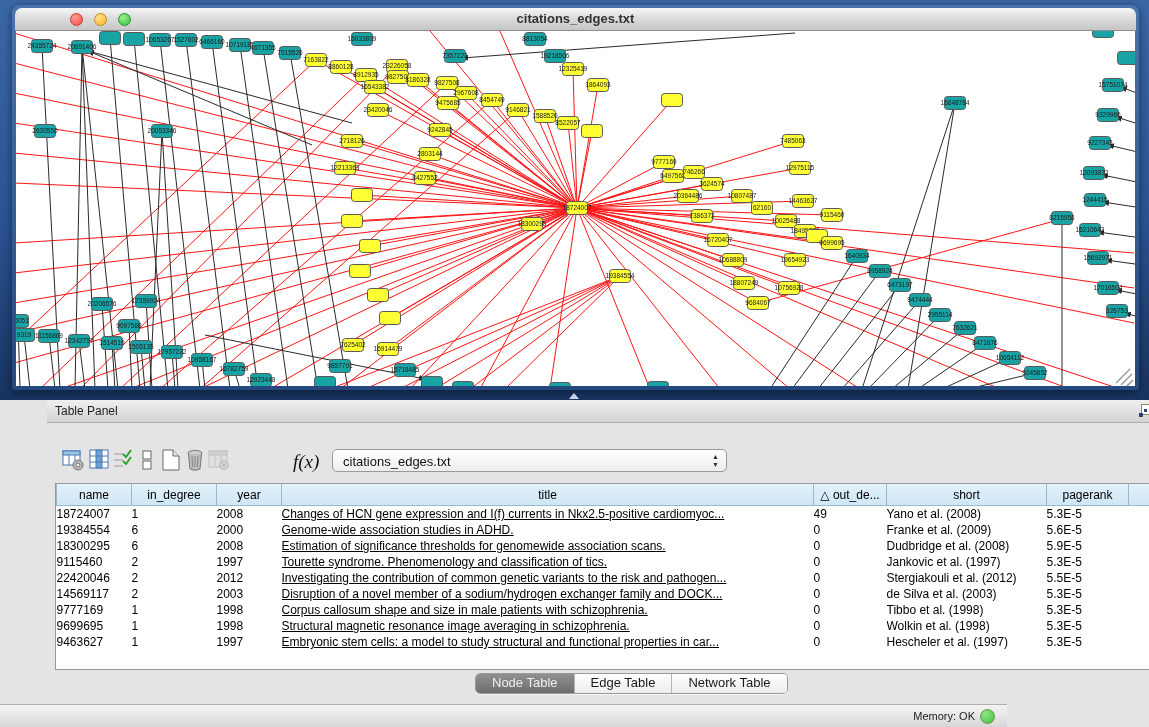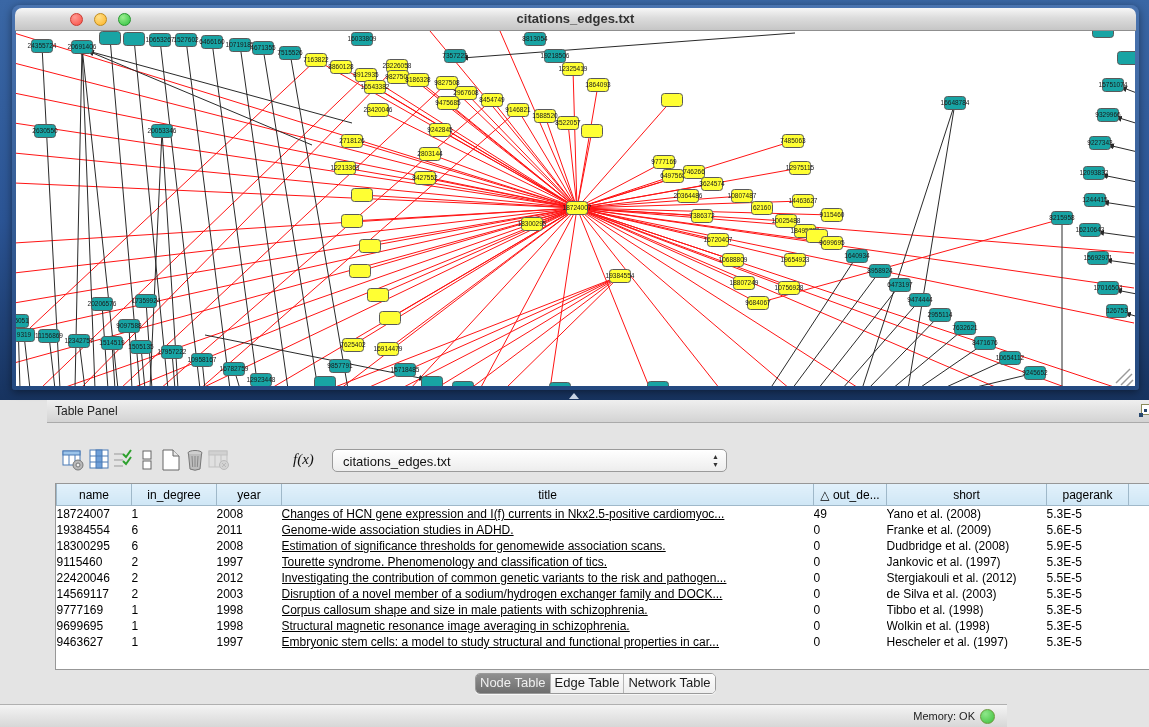--- a/index.html
+++ b/index.html
@@ -66,21 +66,21 @@
   .toolbar{position:absolute;left:0;top:22px;right:0;height:58px;}
   .tbtn{position:absolute;top:26px;width:24px;height:24px;background:transparent;border:none;padding:0;cursor:default;}
   .combo{
     position:absolute;left:285px;top:27px;width:395px;height:23px;box-sizing:border-box;
     border:1px solid #9a9a9a;border-radius:5px;
     background:linear-gradient(180deg,#ffffff,#ededed);
     box-shadow:inset 0 1px 0 #fff;
   }
   .combo .val{position:absolute;left:10px;top:4px;font-size:13px;color:#111;}
   .combo .arrows{position:absolute;right:7px;top:3px;font-size:7px;line-height:8px;color:#333;text-align:center;}
-  .fx-label{position:absolute;left:246px;top:29px;font-family:"Liberation Serif","DejaVu Serif",serif;font-style:italic;font-size:15px;color:#111;}
+  .fx-label{position:absolute;left:246px;top:29px;font-family:"Liberation Serif","DejaVu Serif",serif;font-style:italic;font-size:19px;color:#111;}
   .tablebox{
     position:absolute;left:8px;top:83px;width:1128px;height:187px;
     background:#fff;border:1px solid #979797;box-sizing:border-box;overflow:hidden;
   }
   table.grid{border-collapse:collapse;table-layout:fixed;width:1118px;font-size:12px;color:#000;}
   table.grid th{
     height:19px;font-weight:normal;text-align:center;font-size:12px;
     background:linear-gradient(180deg,#e2f1fb,#cfe6f5);
     border:1px solid #9fb8c9;border-top:none;
   }
@@ -94,21 +94,21 @@
     background:#f4f4f4;border-left:1px solid #c9c9c9;
   }
   .vthumb{position:absolute;left:2px;top:2px;width:10px;height:46px;border-radius:6px;
     background:linear-gradient(90deg,#c9c9cd,#a9a9af);border:1px solid #98989e;}
   .tabs{
     position:absolute;left:428px;top:273px;height:19px;display:flex;
     border:1px solid #9a9a9a;border-radius:5px;overflow:hidden;
     background:#fff;box-shadow:0 1px 0 rgba(255,255,255,.7);
   }
   .tab{
-    font-size:13px;line-height:18px;padding:0 4px;color:#1a1a1a;
+    font-size:13px;line-height:18px;padding:0 16px;color:#1a1a1a;
     background:linear-gradient(180deg,#fdfdfd,#eeeeee);
     border-right:1px solid #b5b5b5;cursor:default;white-space:nowrap;
   }
   .tab:last-child{border-right:none;}
   .tab.sel{background:linear-gradient(180deg,#909090,#6e6e6e);color:#efefef;}
   
   .statusbar{
     position:absolute;left:0;bottom:0;width:1007px;height:22px;
     background:linear-gradient(180deg,#f4f4f4,#d7d7d7);
     border-top:1px solid #b0b0b0;
@@ -850,21 +850,21 @@
             <td class="c2">2008</td>
             <td class="c3">Changes of HCN gene expression and I(f) currents in Nkx2.5-positive cardiomyoc...</td>
             <td class="c4">49</td>
             <td class="c5">Yano et al. (2008)</td>
             <td class="c6">5.3E-5</td>
             <td class="c7"></td>
           </tr>
           <tr>
             <td class="c0">19384554</td>
             <td class="c1">6</td>
-            <td class="c2">2011</td>
+            <td class="c2">2000</td>
             <td class="c3">Genome-wide association studies in ADHD.</td>
             <td class="c4">0</td>
             <td class="c5">Franke et al. (2009)</td>
             <td class="c6">5.6E-5</td>
             <td class="c7"></td>
           </tr>
           <tr>
             <td class="c0">18300295</td>
             <td class="c1">6</td>
             <td class="c2">2008</td>

